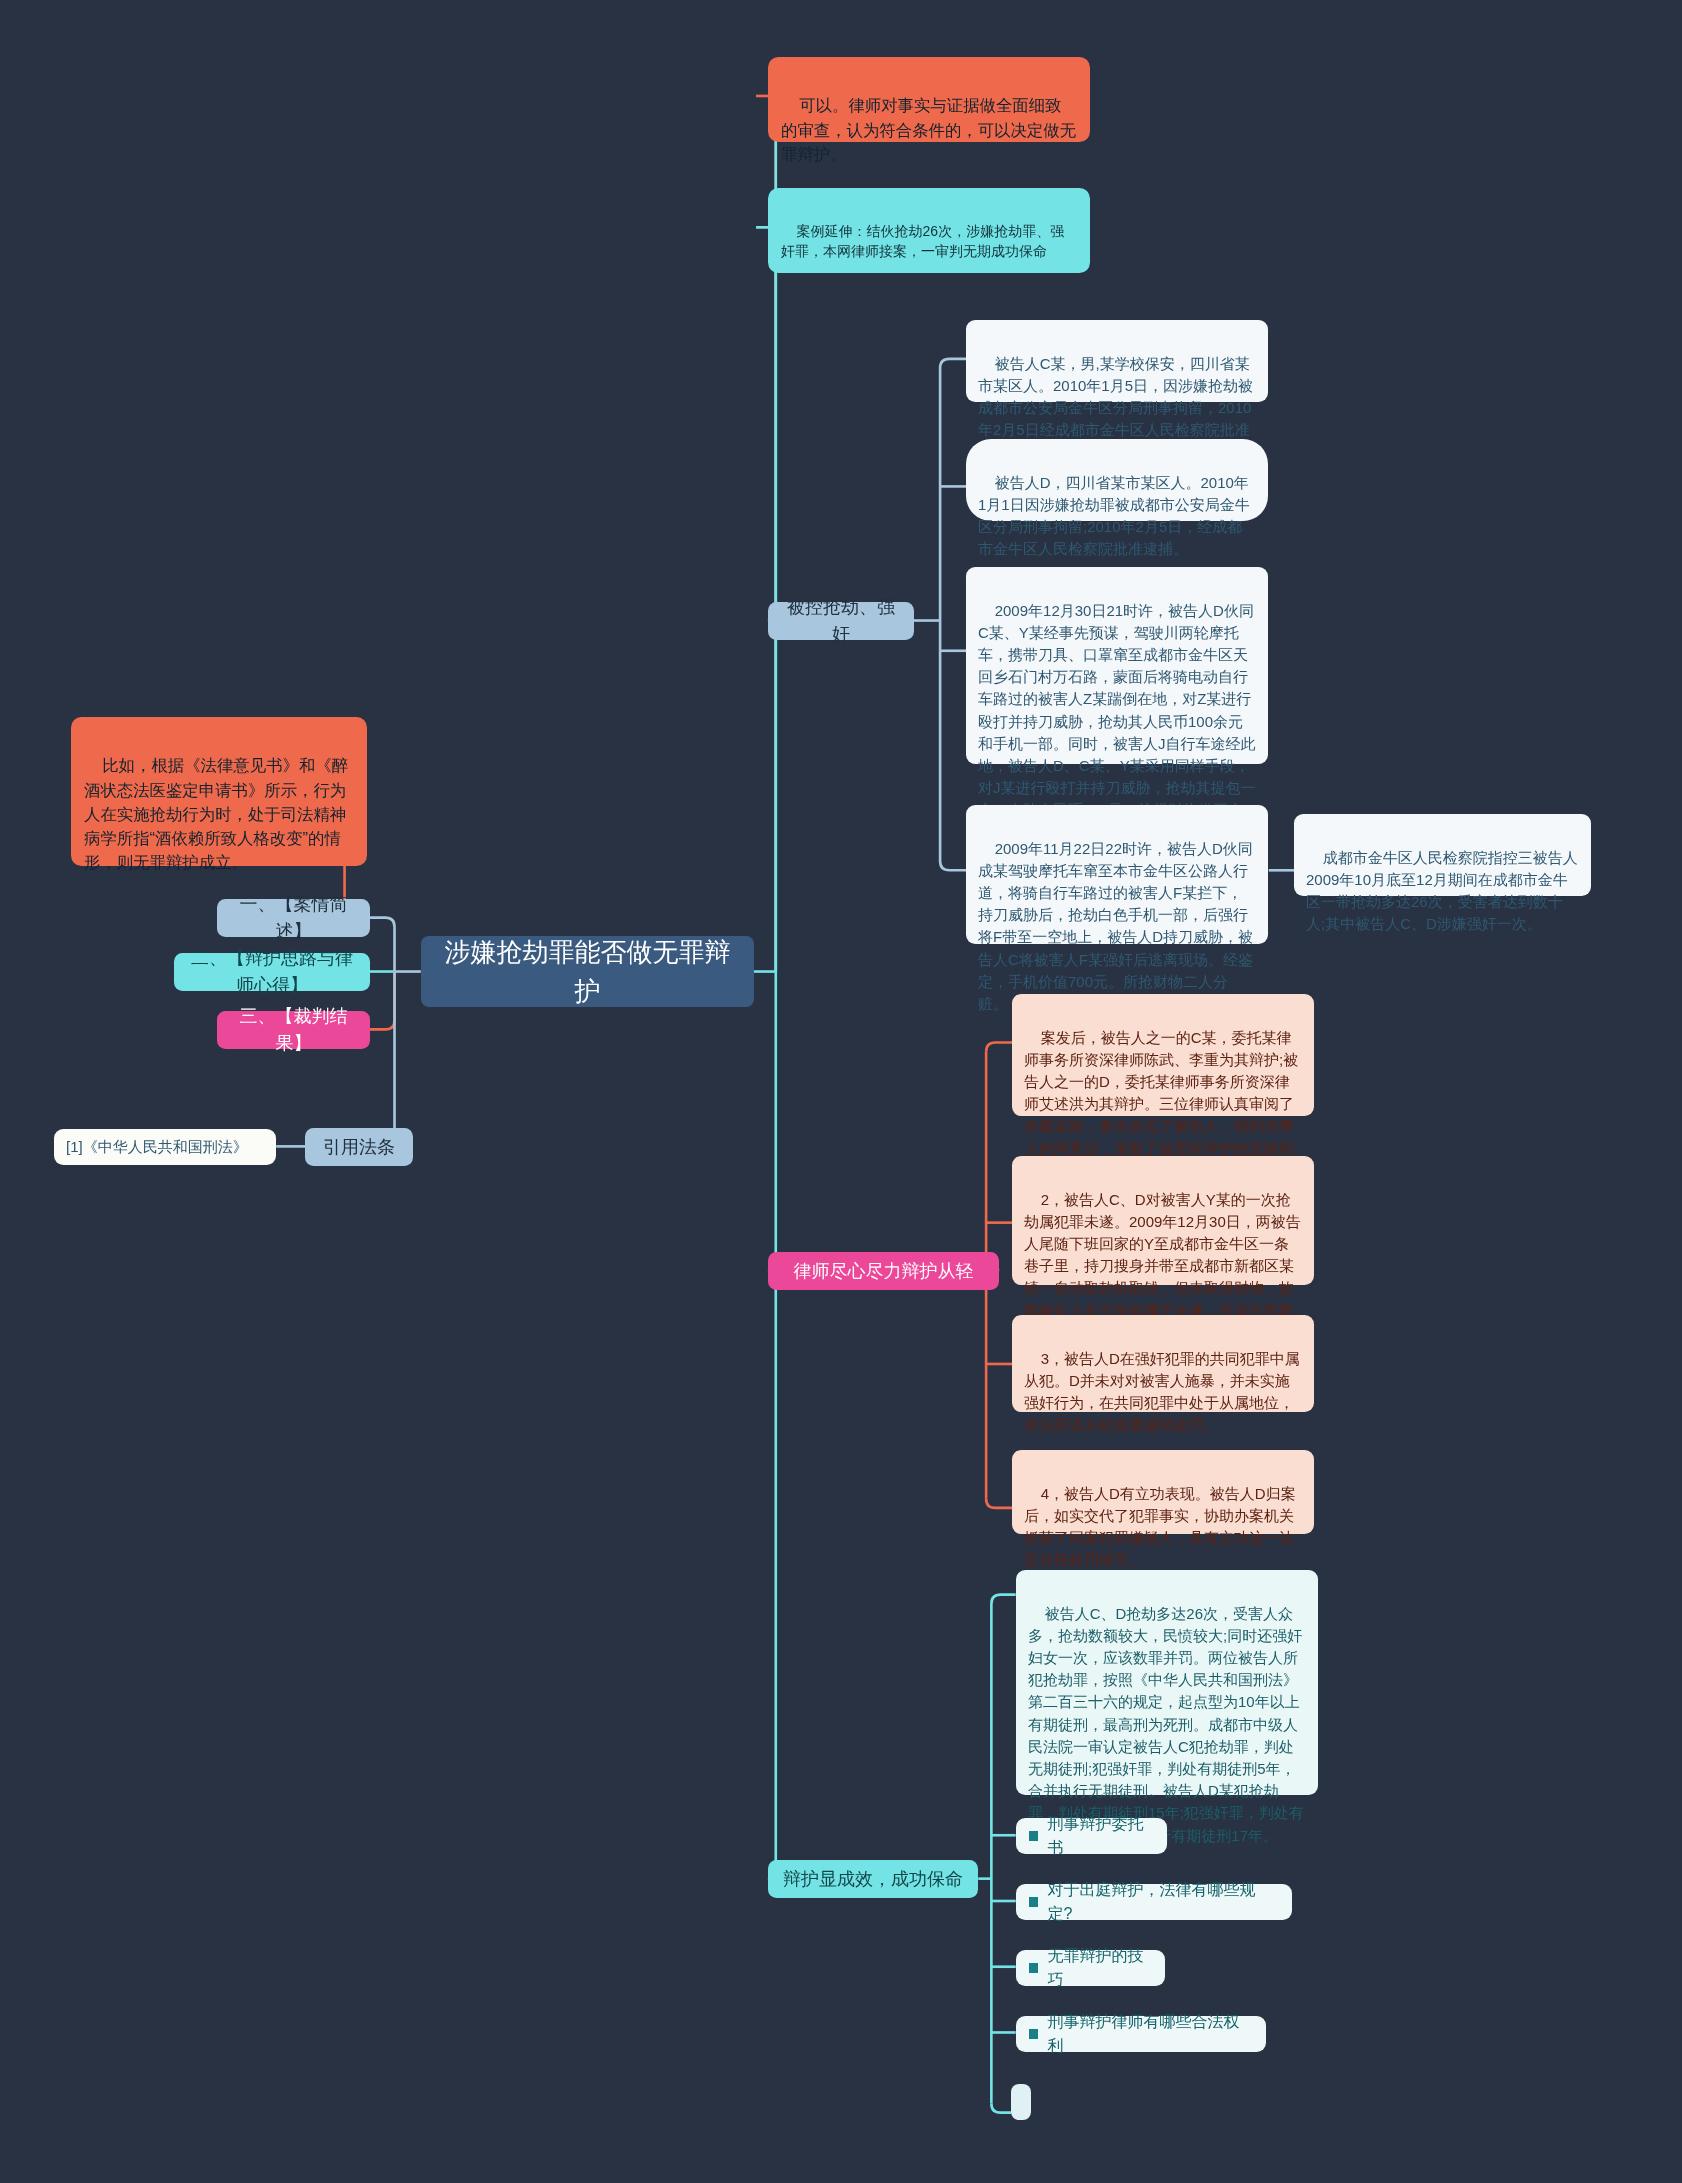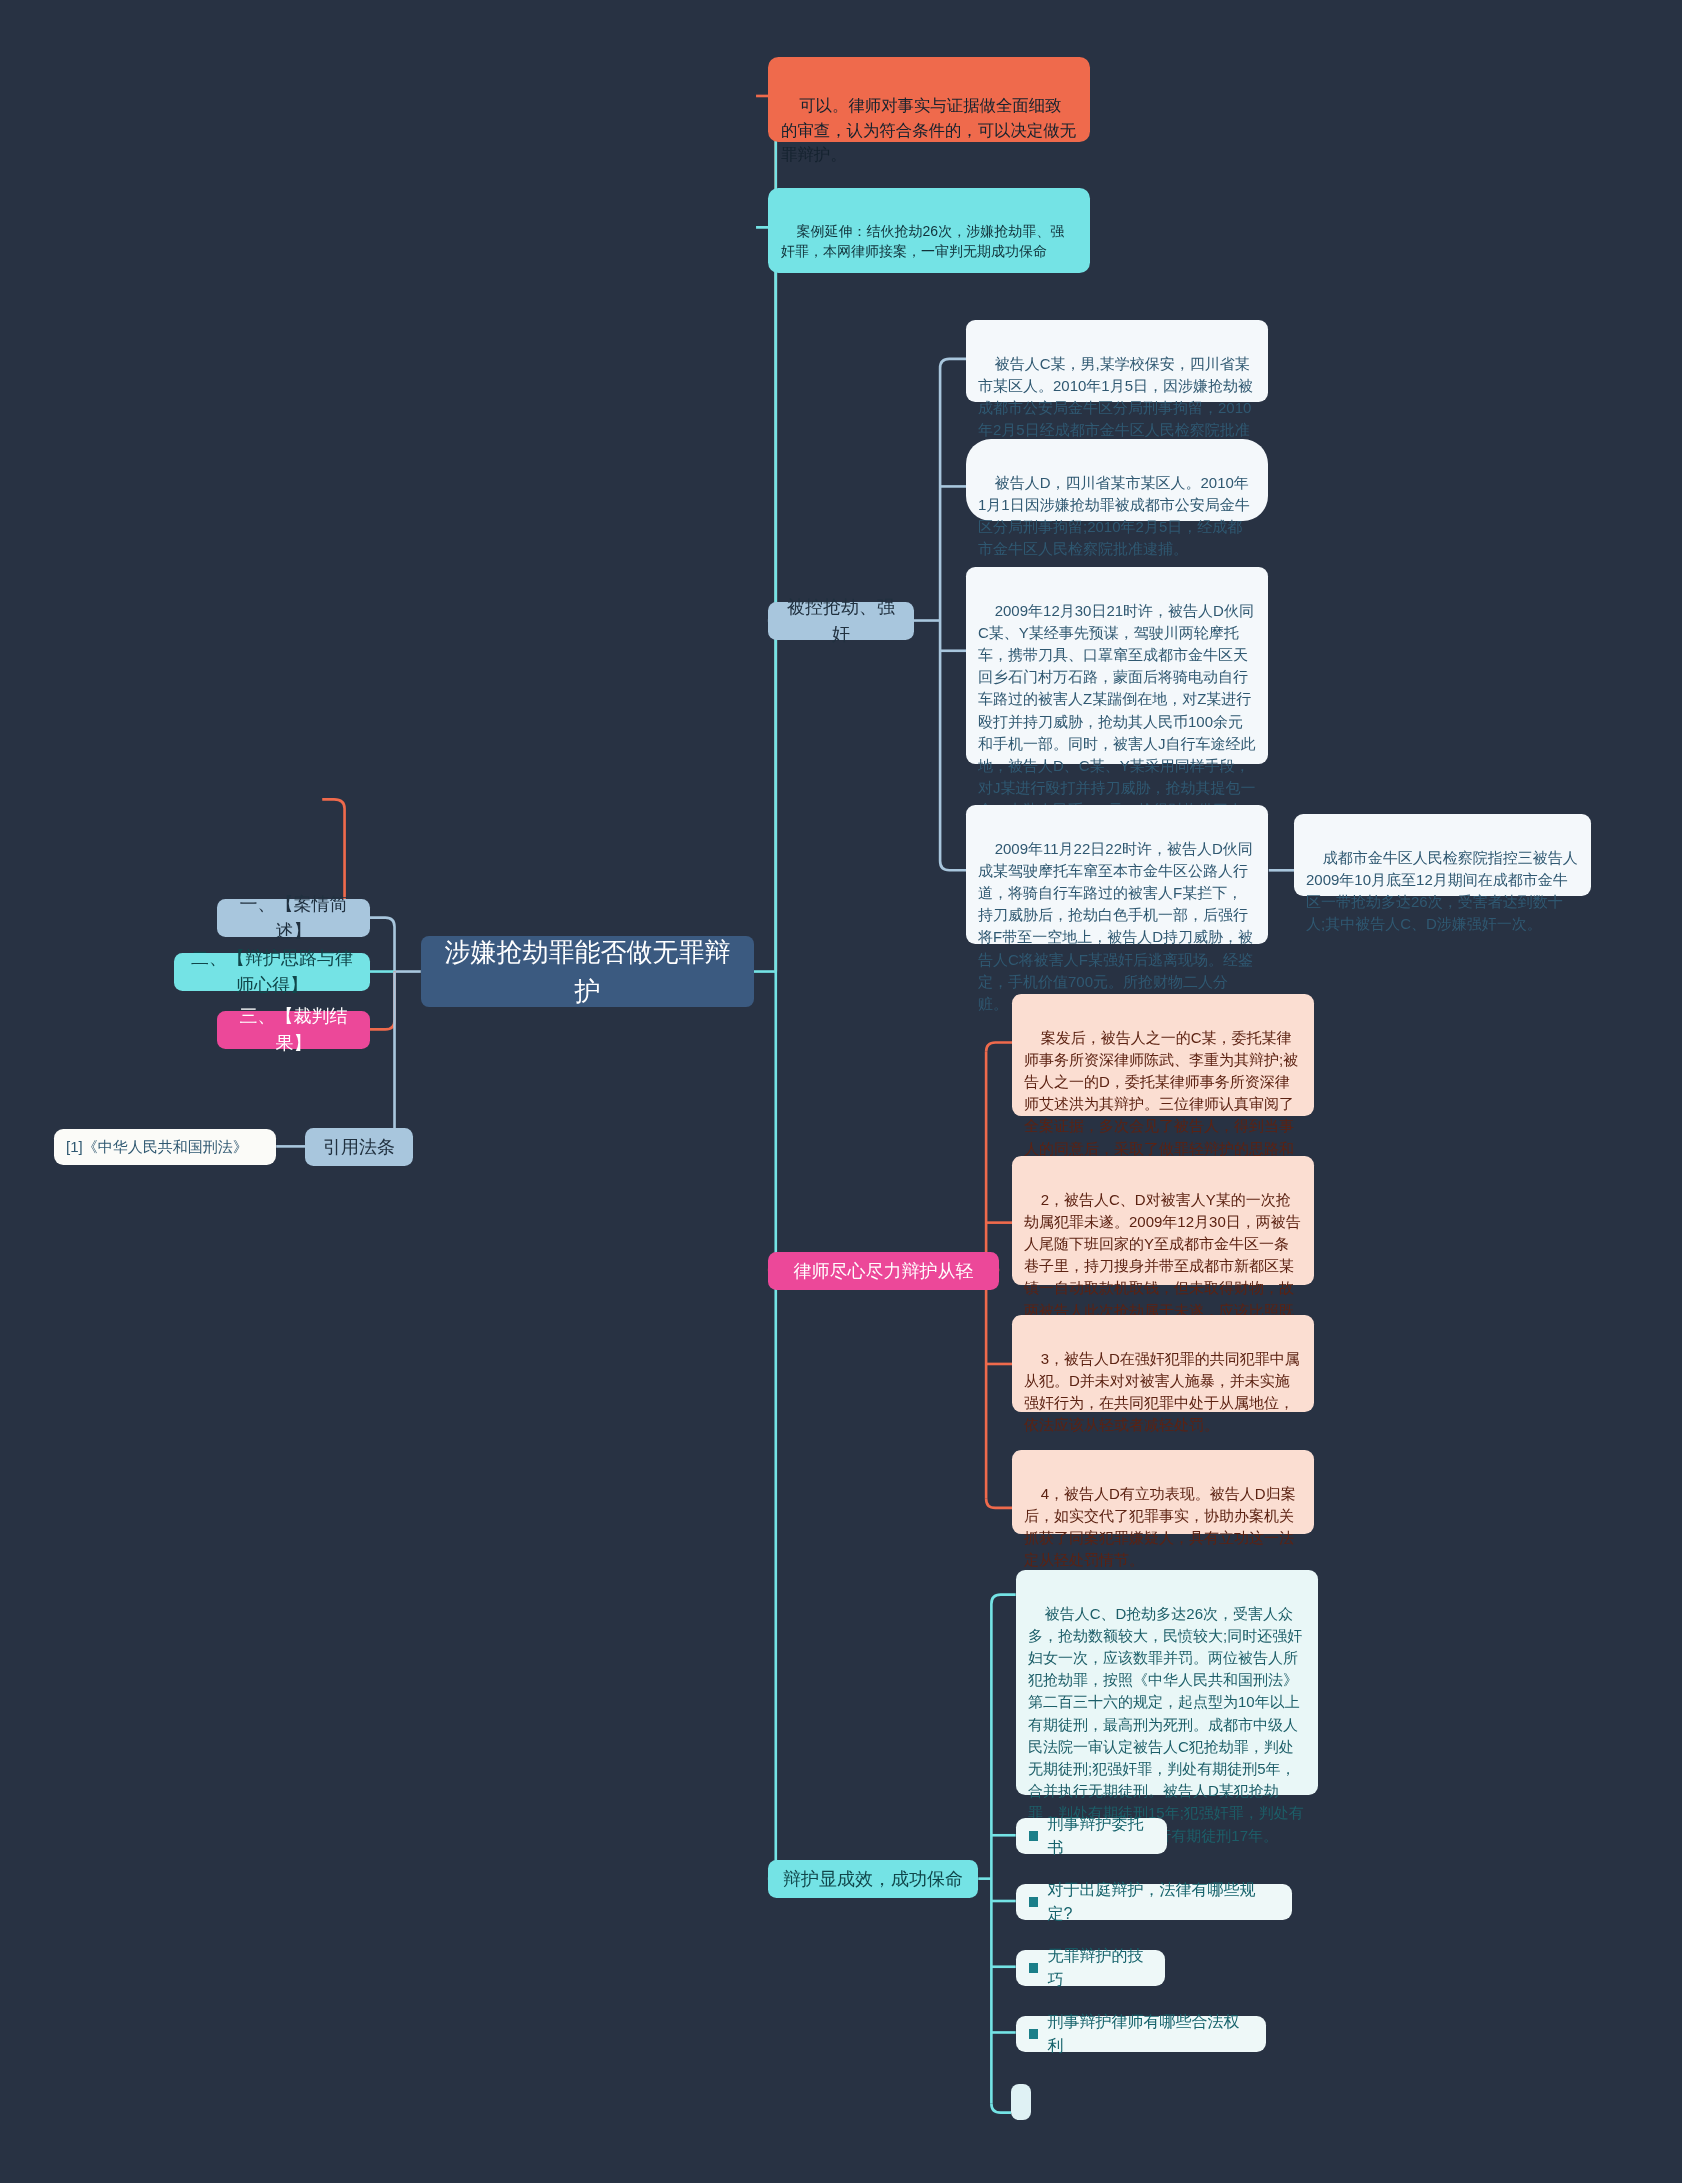--- a/index.html
+++ b/index.html
@@ -141,20 +141,23 @@
       <path d="M1508 2992 H1545" stroke="#74e3e5"></path>
       <path d="M1508 3092 H1545" stroke="#74e3e5"></path>
       <path d="M1508 3200 Q1508 3214 1522 3214 H1538" stroke="#74e3e5"></path>
     </g>
   </svg>
 
   <div class="node root" style="left:421px;top:936px;width:333px;height:71px;">
     <span>涉嫌抢劫罪能否做无罪辩护</span>
   </div>
 
+  <div class="node callout" style="left:71px;top:717px;width:296px;height:149px;">
+    <span>比如，根据《法律意见书》和《醉酒状态法医鉴定申请书》所示，行为人在实施抢劫行为时，处于司法精神病学所指“酒依赖所致人格改变”的情形，则无罪辩护成立。</span>
+  </div>
 
   <div class="node chip chip-blue" style="left:217px;top:899px;width:153px;height:38px;">
     <span>一、【案情简述】</span>
   </div>
 
   <div class="node chip chip-cyan" style="left:174px;top:953px;width:196px;height:38px;">
     <span>二、【辩护思路与律师心得】</span>
   </div>
 
   <div class="node chip chip-orange" style="left:217px;top:1011px;width:153px;height:38px;">

